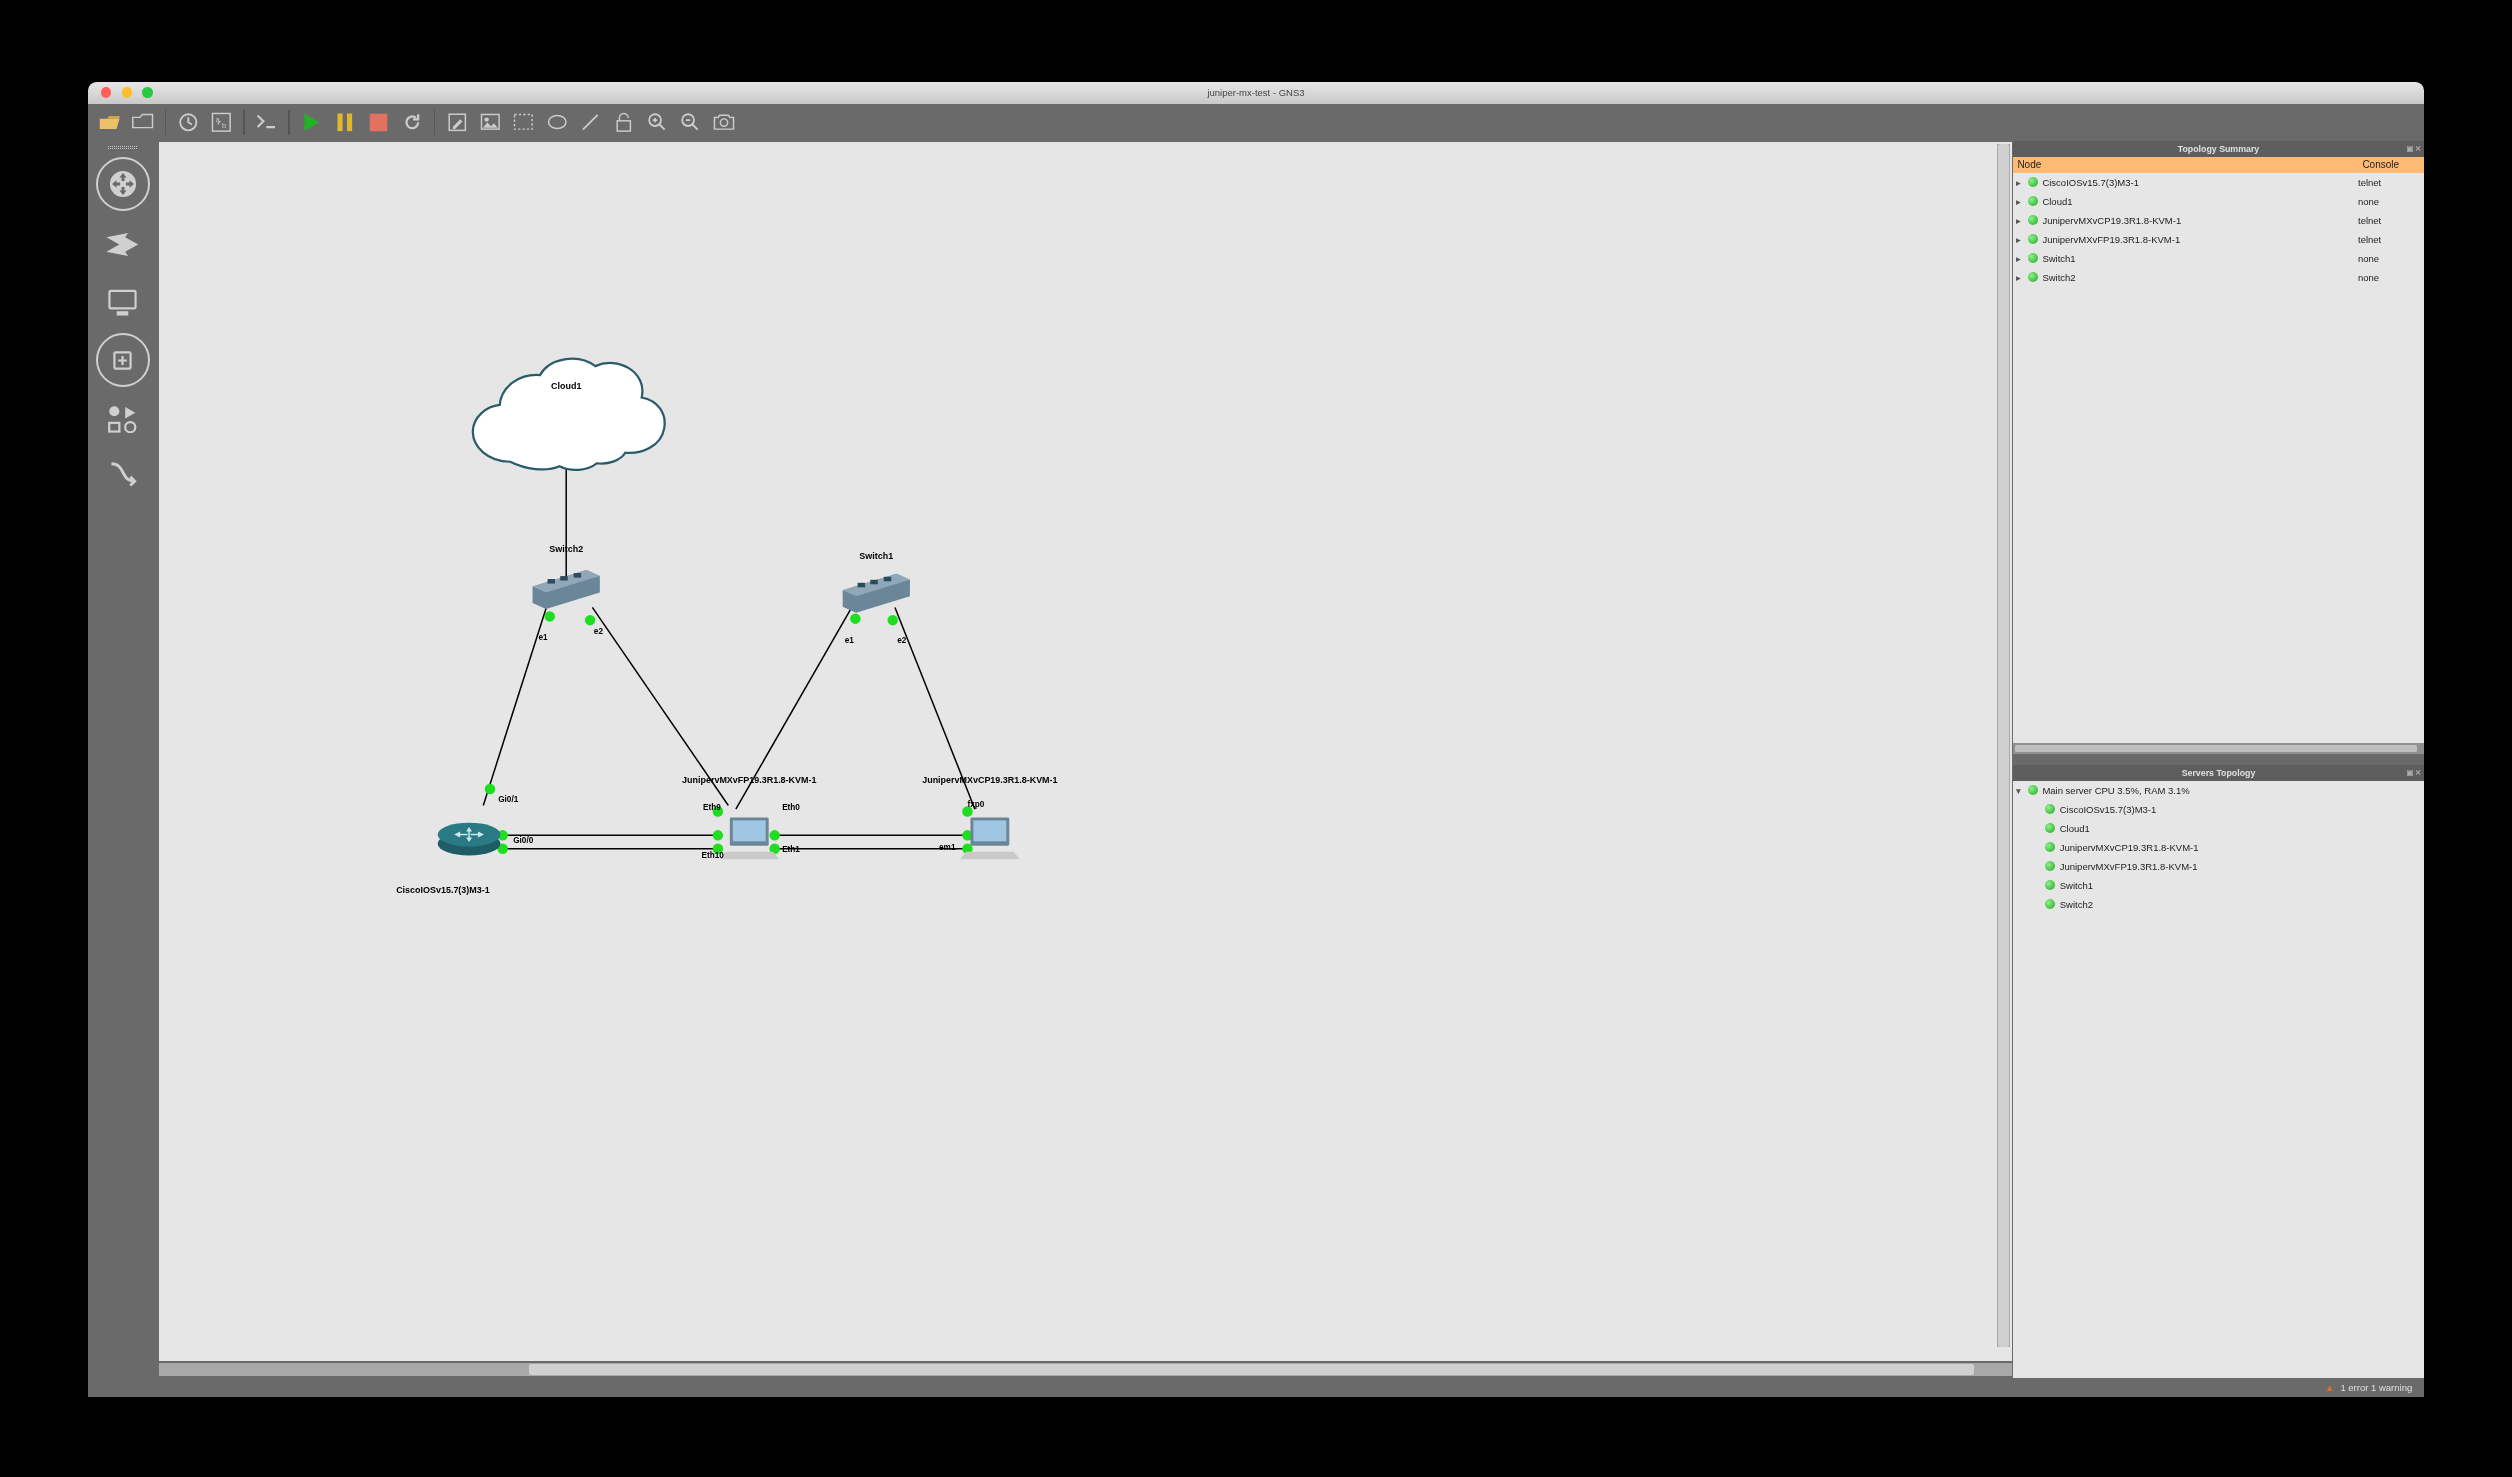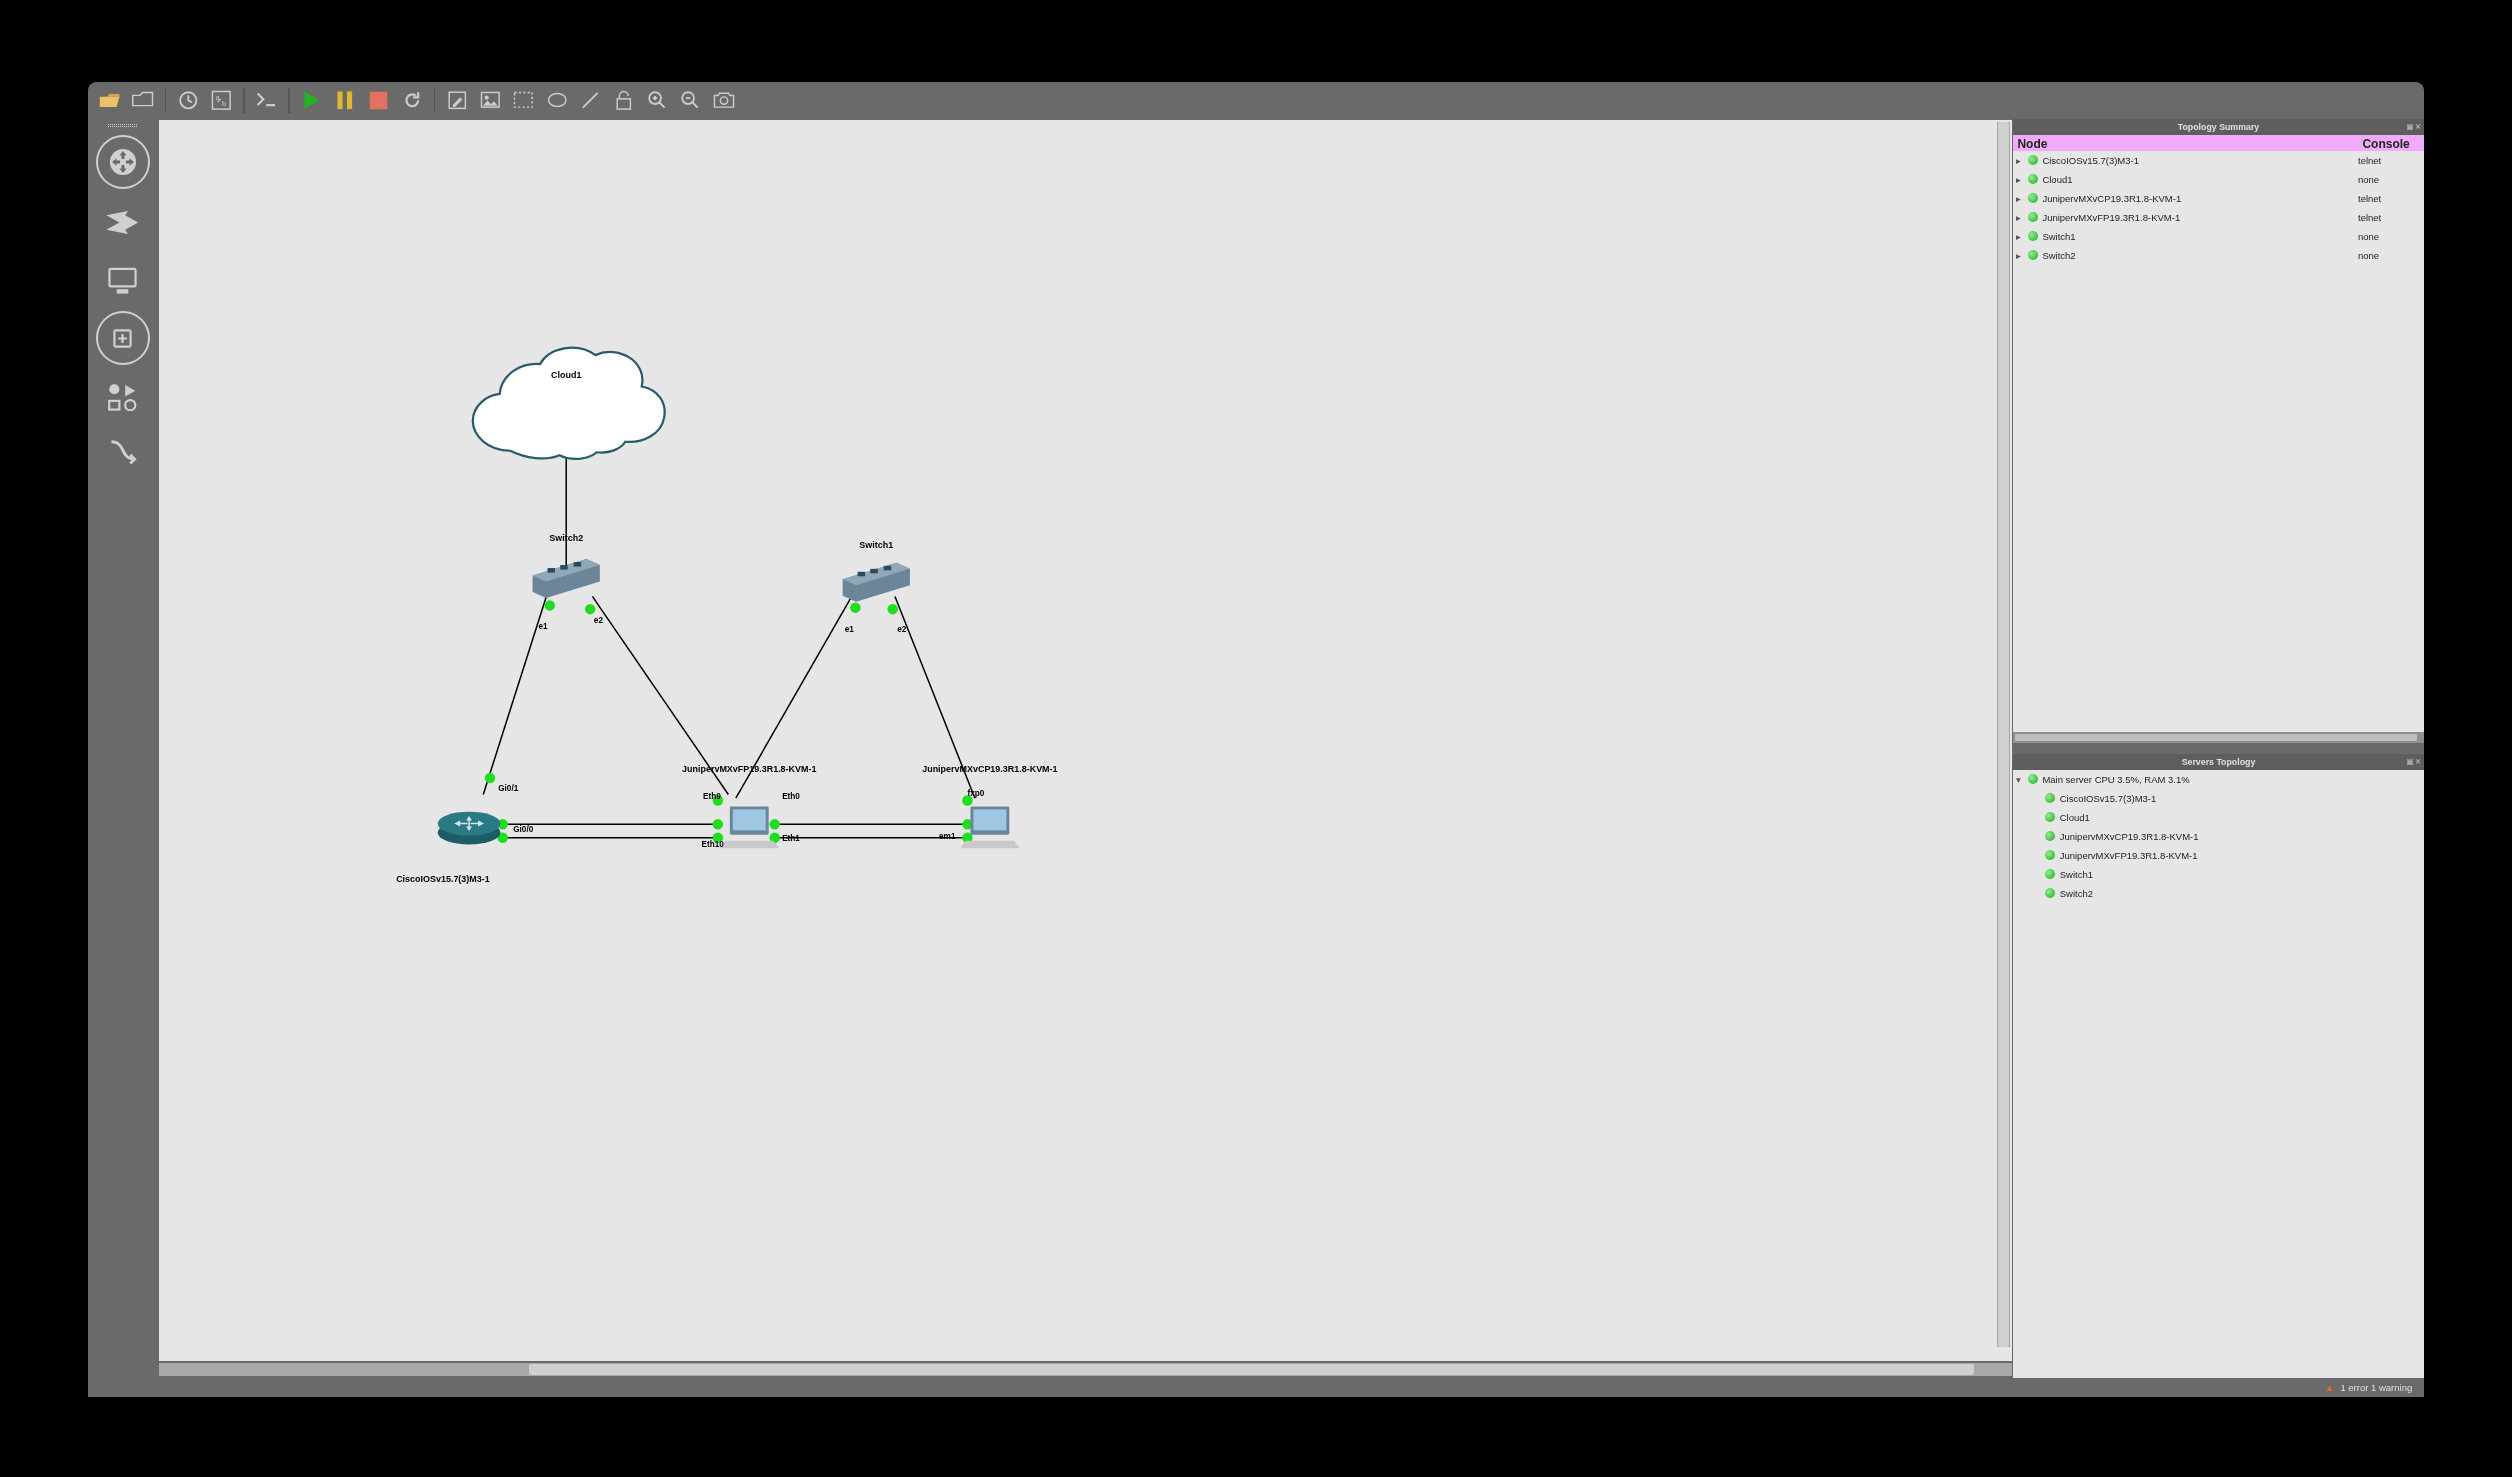--- a/index.html
+++ b/index.html
@@ -116,24 +116,24 @@
   font-weight: bold;
   font-size: 8.8px;
   display: flex;
   align-items: center;
   justify-content: center;
   position: relative;
 }
 .panel-header .hdr-icons { position: absolute; right: 2.9px; display: flex; gap: 1.5px; color: #aaa; font-size: 7.3px; }
 .col-header {
   height: 16px;
-  background: #f0abfc;
-  display: flex;
-  font-weight: bold;
-  font-size: 12px;
+  background: #fdba74;
+  display: flex;
+  font-weight: normal;
+  font-size: 10px;
 }
 .col-header > div { padding: 2.2px 4.4px; }
 .col-node { flex: 1; }
 .col-console { width: 66px; }
 .panel-body {
   flex: 1;
   background: #e6e6e6;
   overflow: hidden;
 }
 .tree-row {
@@ -165,20 +165,28 @@
 
 
 .nlabel { font-size: 12px; font-weight: bold; fill: #000; text-anchor: middle; }
 .plabel { font-size: 11px; font-weight: bold; fill: #000; }
 .port-dot { fill: #1fdd1f; }
 </style>
 </head>
 <body>
 
 <div class="window">
+  <div class="titlebar">
+    <div class="traffic-lights">
+      <div class="tl red"></div>
+      <div class="tl yellow"></div>
+      <div class="tl green"></div>
+    </div>
+    <div class="title">juniper-mx-test - GNS3</div>
+  </div>
 
   <div class="toolbar">
     <div class="tbtn">
         <svg width="22" height="19" viewBox="0 0 30 26">
           <path d="M1 8h10l3-4h14v4H1z" fill="#d9a34a"></path>
           <path d="M1 8h27l-4 14H1z" fill="#edc06a"></path>
         </svg>
       </div>
     <div class="tbtn">
         <svg width="22" height="19" viewBox="0 0 30 26">

